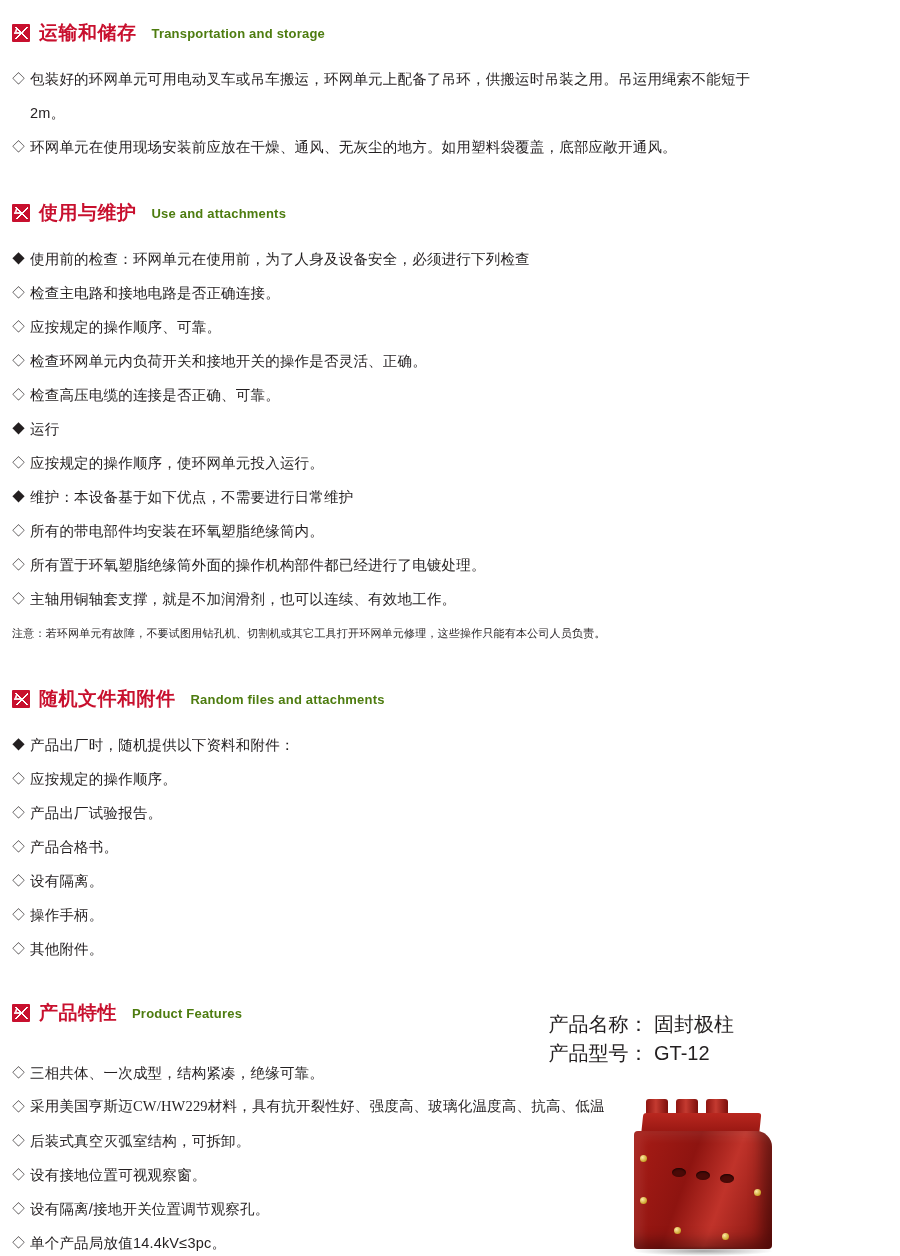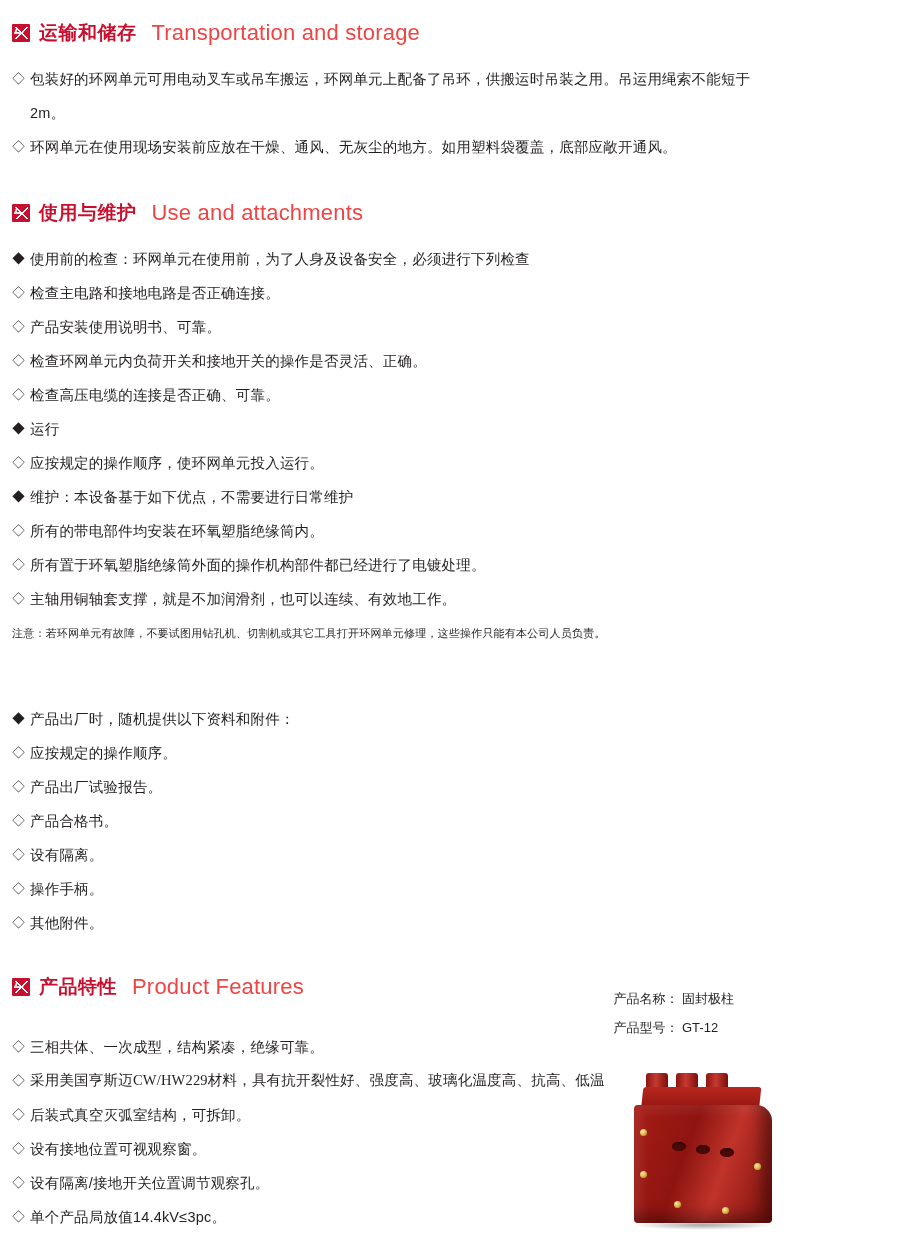--- a/index.html
+++ b/index.html
@@ -60,23 +60,23 @@
     transform: skewX(-20deg);
     opacity: 0.9;
   }
   .sec-title-cn {
     color: #c8102e;
     font-size: 19px;
     font-weight: bold;
     letter-spacing: 0.5px;
   }
   .sec-title-en {
-    color: #ef4444;
-    font-size: 22px;
-    font-weight: normal;
+    color: #4d7c0f;
+    font-size: 13px;
+    font-weight: bold;
     margin-left: 6px;
     letter-spacing: 0.2px;
   }
 
   
   .lines {
     margin: 0;
     padding: 0 8px;
   }
   .line {
@@ -119,21 +119,21 @@
 
   
   .feature-area {
     position: relative;
   }
   .side-info {
     position: absolute;
     right: 58px;
     top: 10px;
     text-align: left;
-    font-size: 13px;
+    font-size: 20px;
     line-height: 29px;
     color: #231f20;
     white-space: nowrap;
   }
   .feature-lines {
     width: 690px;
   }
   .product-photo {
     position: absolute;
     right: 14px;
@@ -247,21 +247,21 @@
       <div class="line">
         <span class="bullet">◆</span>
         <span class="txt">使用前的检查：环网单元在使用前，为了人身及设备安全，必须进行下列检查</span>
       </div>
       <div class="line">
         <span class="bullet">◇</span>
         <span class="txt">检查主电路和接地电路是否正确连接。</span>
       </div>
       <div class="line">
         <span class="bullet">◇</span>
-        <span class="txt">产品安装使用说明书、可靠。</span>
+        <span class="txt">应按规定的操作顺序、可靠。</span>
       </div>
       <div class="line">
         <span class="bullet">◇</span>
         <span class="txt">检查环网单元内负荷开关和接地开关的操作是否灵活、正确。</span>
       </div>
       <div class="line">
         <span class="bullet">◇</span>
         <span class="txt">检查高压电缆的连接是否正确、可靠。</span>
       </div>
       <div class="line">
@@ -287,20 +287,25 @@
       <div class="line">
         <span class="bullet">◇</span>
         <span class="txt">主轴用铜轴套支撑，就是不加润滑剂，也可以连续、有效地工作。</span>
       </div>
     </div>
     <div class="note">注意：若环网单元有故障，不要试图用钻孔机、切割机或其它工具打开环网单元修理，这些操作只能有本公司人员负责。</div>
   </div>
 
   <div class="gap-c"></div>
   <div class="block">
+    <div class="section-head">
+      <span class="sec-icon"></span>
+      <span class="sec-title-cn">随机文件和附件</span>
+      <span class="sec-title-en">Random files and attachments</span>
+    </div>
     <div class="gap-a"></div>
     <div class="lines">
       <div class="line">
         <span class="bullet">◆</span>
         <span class="txt">产品出厂时，随机提供以下资料和附件：</span>
       </div>
       <div class="line">
         <span class="bullet">◇</span>
         <span class="txt">应按规定的操作顺序。</span>
       </div>

